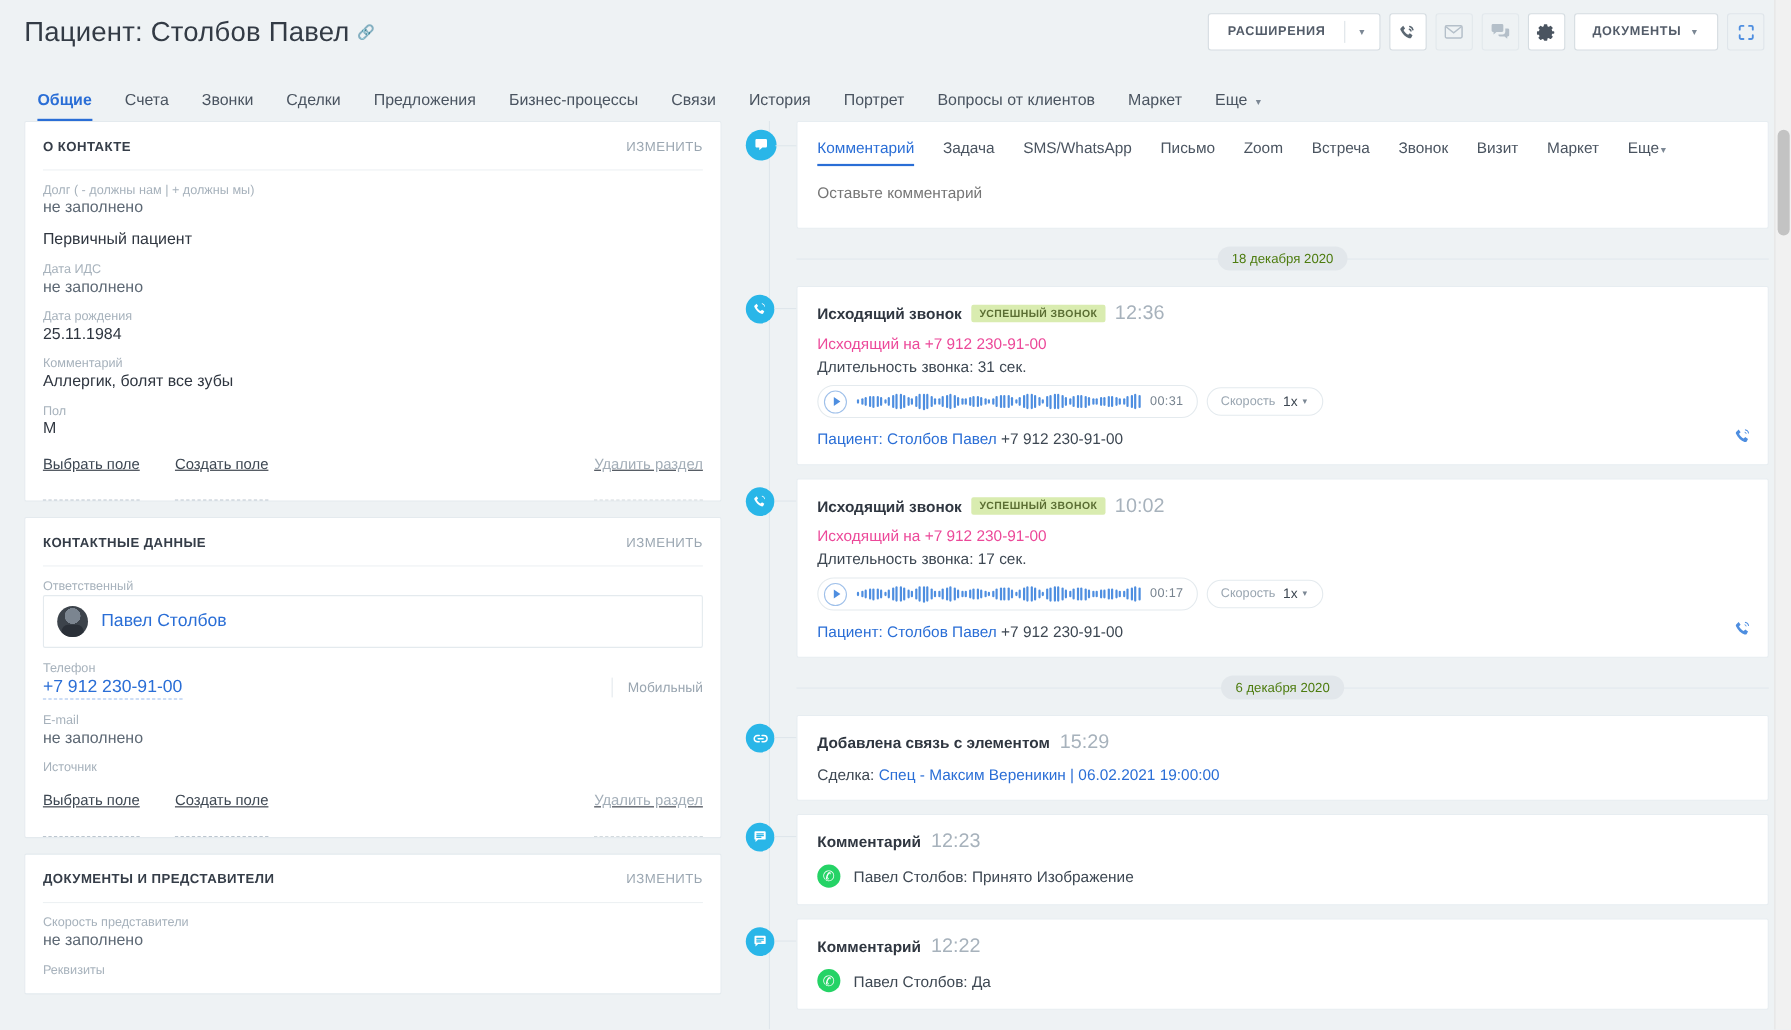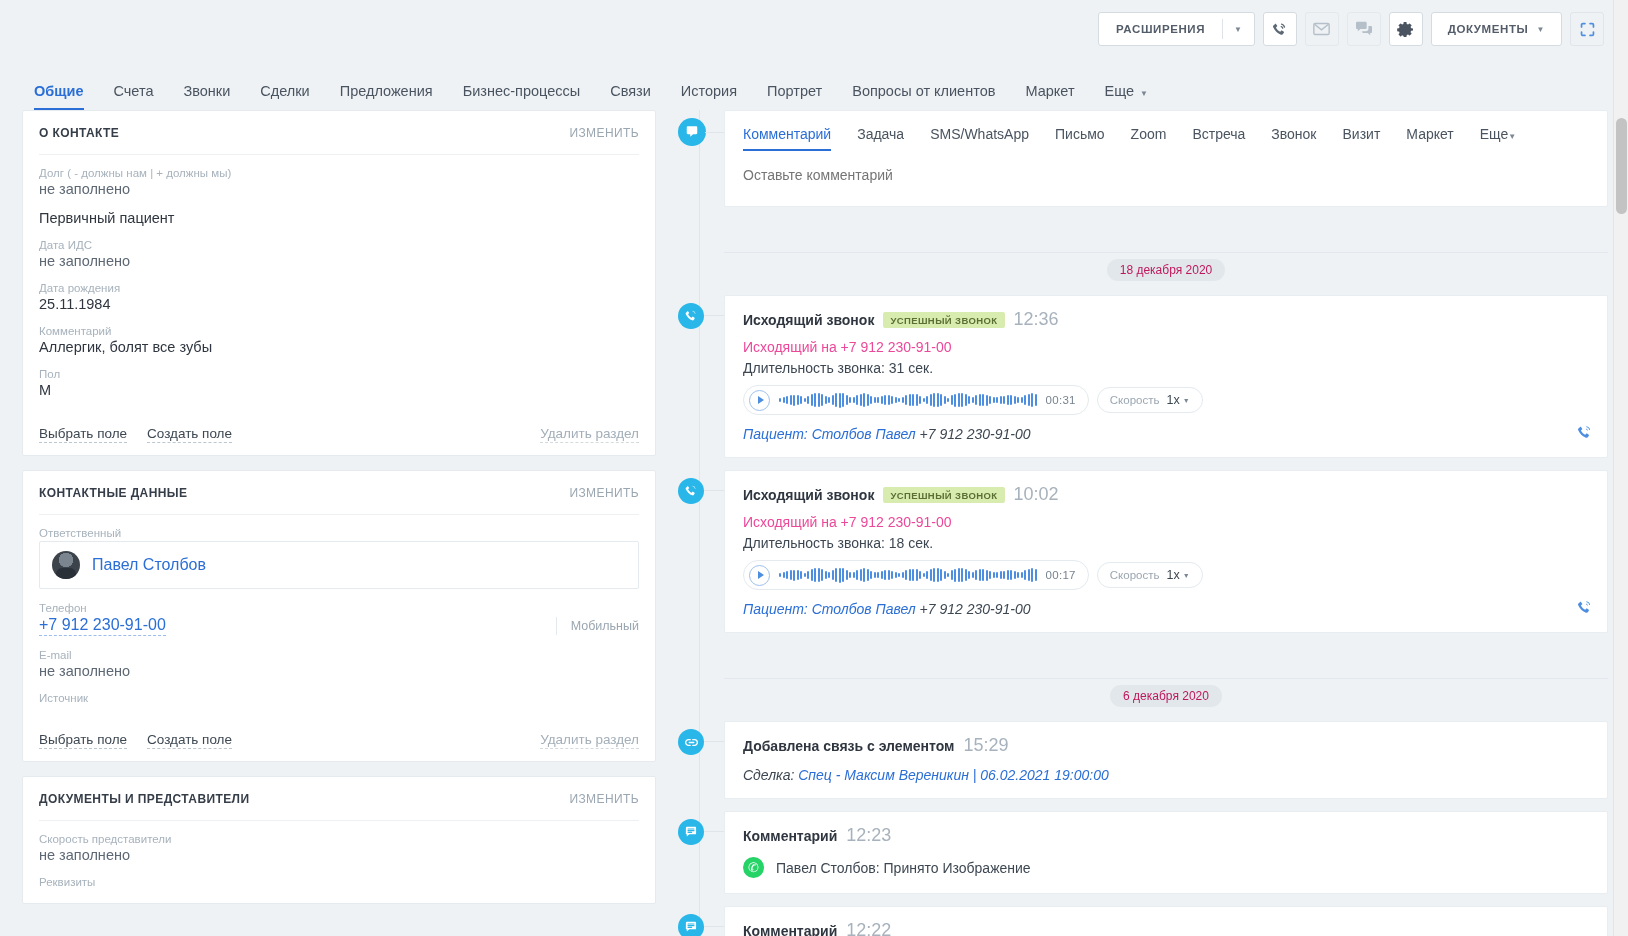--- a/index.html
+++ b/index.html
@@ -120,22 +120,22 @@
   }
   .avatar::after {
     content: ""; position: absolute; left: 4px; right: 4px; bottom: 0; height: 11px;
     background: #2a3038; border-radius: 6px 6px 0 0;
   }
   .avatar.green {
     background: radial-gradient(circle at 50% 40%, #6f8a4a 0 40%, #3d5a2a 41% 100%);
   }
   .avatar.green::after { background: #4a6b32; }
   .card-foot {
-    display: flex; align-items: center; gap: 20px;
-    height: 42px; border-top: 1px solid #fff;
+    display: flex; gap: 32px;
+    height: 42px; border-top: 1px solid #fff; text-decoration: underline;
   }
   .foot-link {
     font-size: 13.5px; color: #3d4752; cursor: pointer;
     border-bottom: 1px dashed #bcc6cf; padding-bottom: 1px;
   }
   .foot-link.right { margin-left: auto; color: #a3aeb8; border-bottom-color: #d3dade; }
 
   
   .right-col {
     flex: 1 1 auto; position: relative; overflow: hidden;
@@ -172,21 +172,21 @@
   .entry-title-row { display: flex; align-items: center; gap: 9px; }
   .entry-title { font-size: 14px; font-weight: 700; color: #2f3640; }
   .badge {
     background: #d9ecb0; color: #5b6e33; font-size: 9.5px; font-weight: 700;
     letter-spacing: .4px; text-transform: uppercase;
     padding: 3px 7px 2px 7px; border-radius: 2px;
   }
   .entry-time { font-size: 18px; color: #a7b2bc; }
   .entry-sub { font-size: 14px; color: #ec4899; margin-top: 9px; cursor: pointer; }
   .entry-dur { font-size: 14px; color: #3d4752; margin-top: 5px; }
-  .entry-footline { font-size: 14px; margin-top: 11px; font-style: italic; }
+  .entry-footline { font-size: 14px; margin-top: 11px; }
   .entry-footline .nm { color: #2a6ed6; cursor: pointer; }
   .entry-footline .ph { color: #3d4752; }
 
   
   .player {
     display: inline-flex; align-items: center; gap: 0; margin-top: 9px;
   }
   .player-main {
     display: flex; align-items: center; gap: 9px;
     border: 1px solid #e4eaee; border-radius: 17px;
@@ -216,22 +216,22 @@
   
   .date-sep {
     position: relative; text-align: center; margin: 16px 0 14px 0; padding-left: 44px;
   }
   .date-sep::before {
     content: ""; position: absolute; left: 44px; right: 0; top: 50%; height: 1px;
     background: #e2e8ed;
   }
   .date-sep span {
     position: relative; display: inline-block;
-    background: #e2e7eb; color: #be185d; font-size: 12px;
-    padding: 4px 13px; border-radius: 11px; margin-top: 36px;
+    background: #e2e7eb; color: #4d7c0f; font-size: 12px;
+    padding: 4px 13px; border-radius: 11px;
   }
 
   
   .wa-row { display: flex; align-items: center; gap: 12px; margin-top: 11px; }
   .wa-icon {
     width: 21px; height: 21px; border-radius: 50%; background: #25d366;
     flex: 0 0 21px; display: flex; align-items: center; justify-content: center;
     color: #fff; font-size: 13px;
   }
   .wa-text { font-size: 14px; color: #3d4752; }
@@ -283,20 +283,23 @@
   .scrollbar-inner .thumb {
     position: absolute; left: 0; width: 8px; top: 464px; height: 300px;
     background: #cfd6dc; border-radius: 4px;
   }
   .svg-i { display: block; }
 </style>
 </head>
 <body>
 
 <div class="page-header">
+  <div class="page-title">
+    <span>Пациент: Столбов  Павел</span><span class="title-link-icon">🔗</span>
+  </div>
 
   <div class="header-right">
 
     <div class="btn btn-split">
       <span class="main">РАСШИРЕНИЯ</span>
       <span class="sep"></span>
       <span class="arrow">▼</span>
     </div>
 
     <div class="icon-btn">
@@ -612,21 +615,21 @@
         </div>
         <div class="entry-connector"></div>
         <div class="entry-card">
           <div class="entry-avatar"><span class="avatar"></span></div>
           <div class="entry-title-row">
             <span class="entry-title">Исходящий звонок</span>
             <span class="badge">УСПЕШНЫЙ ЗВОНОК</span>
             <span class="entry-time">10:02</span>
           </div>
           <div class="entry-sub">Исходящий на +7 912 230-91-00</div>
-          <div class="entry-dur">Длительность звонка: 18 сек.</div>
+          <div class="entry-dur">Длительность звонка: 17 сек.</div>
           <div class="player">
             <div class="player-main">
               <span class="play-btn"></span>
               <span class="wave">
                   <i style="height:4.0px"></i>
                   <i style="height:6.5px"></i>
                   <i style="height:8.9px"></i>
                   <i style="height:10.6px"></i>
                   <i style="height:11.0px"></i>
                   <i style="height:9.8px"></i>

